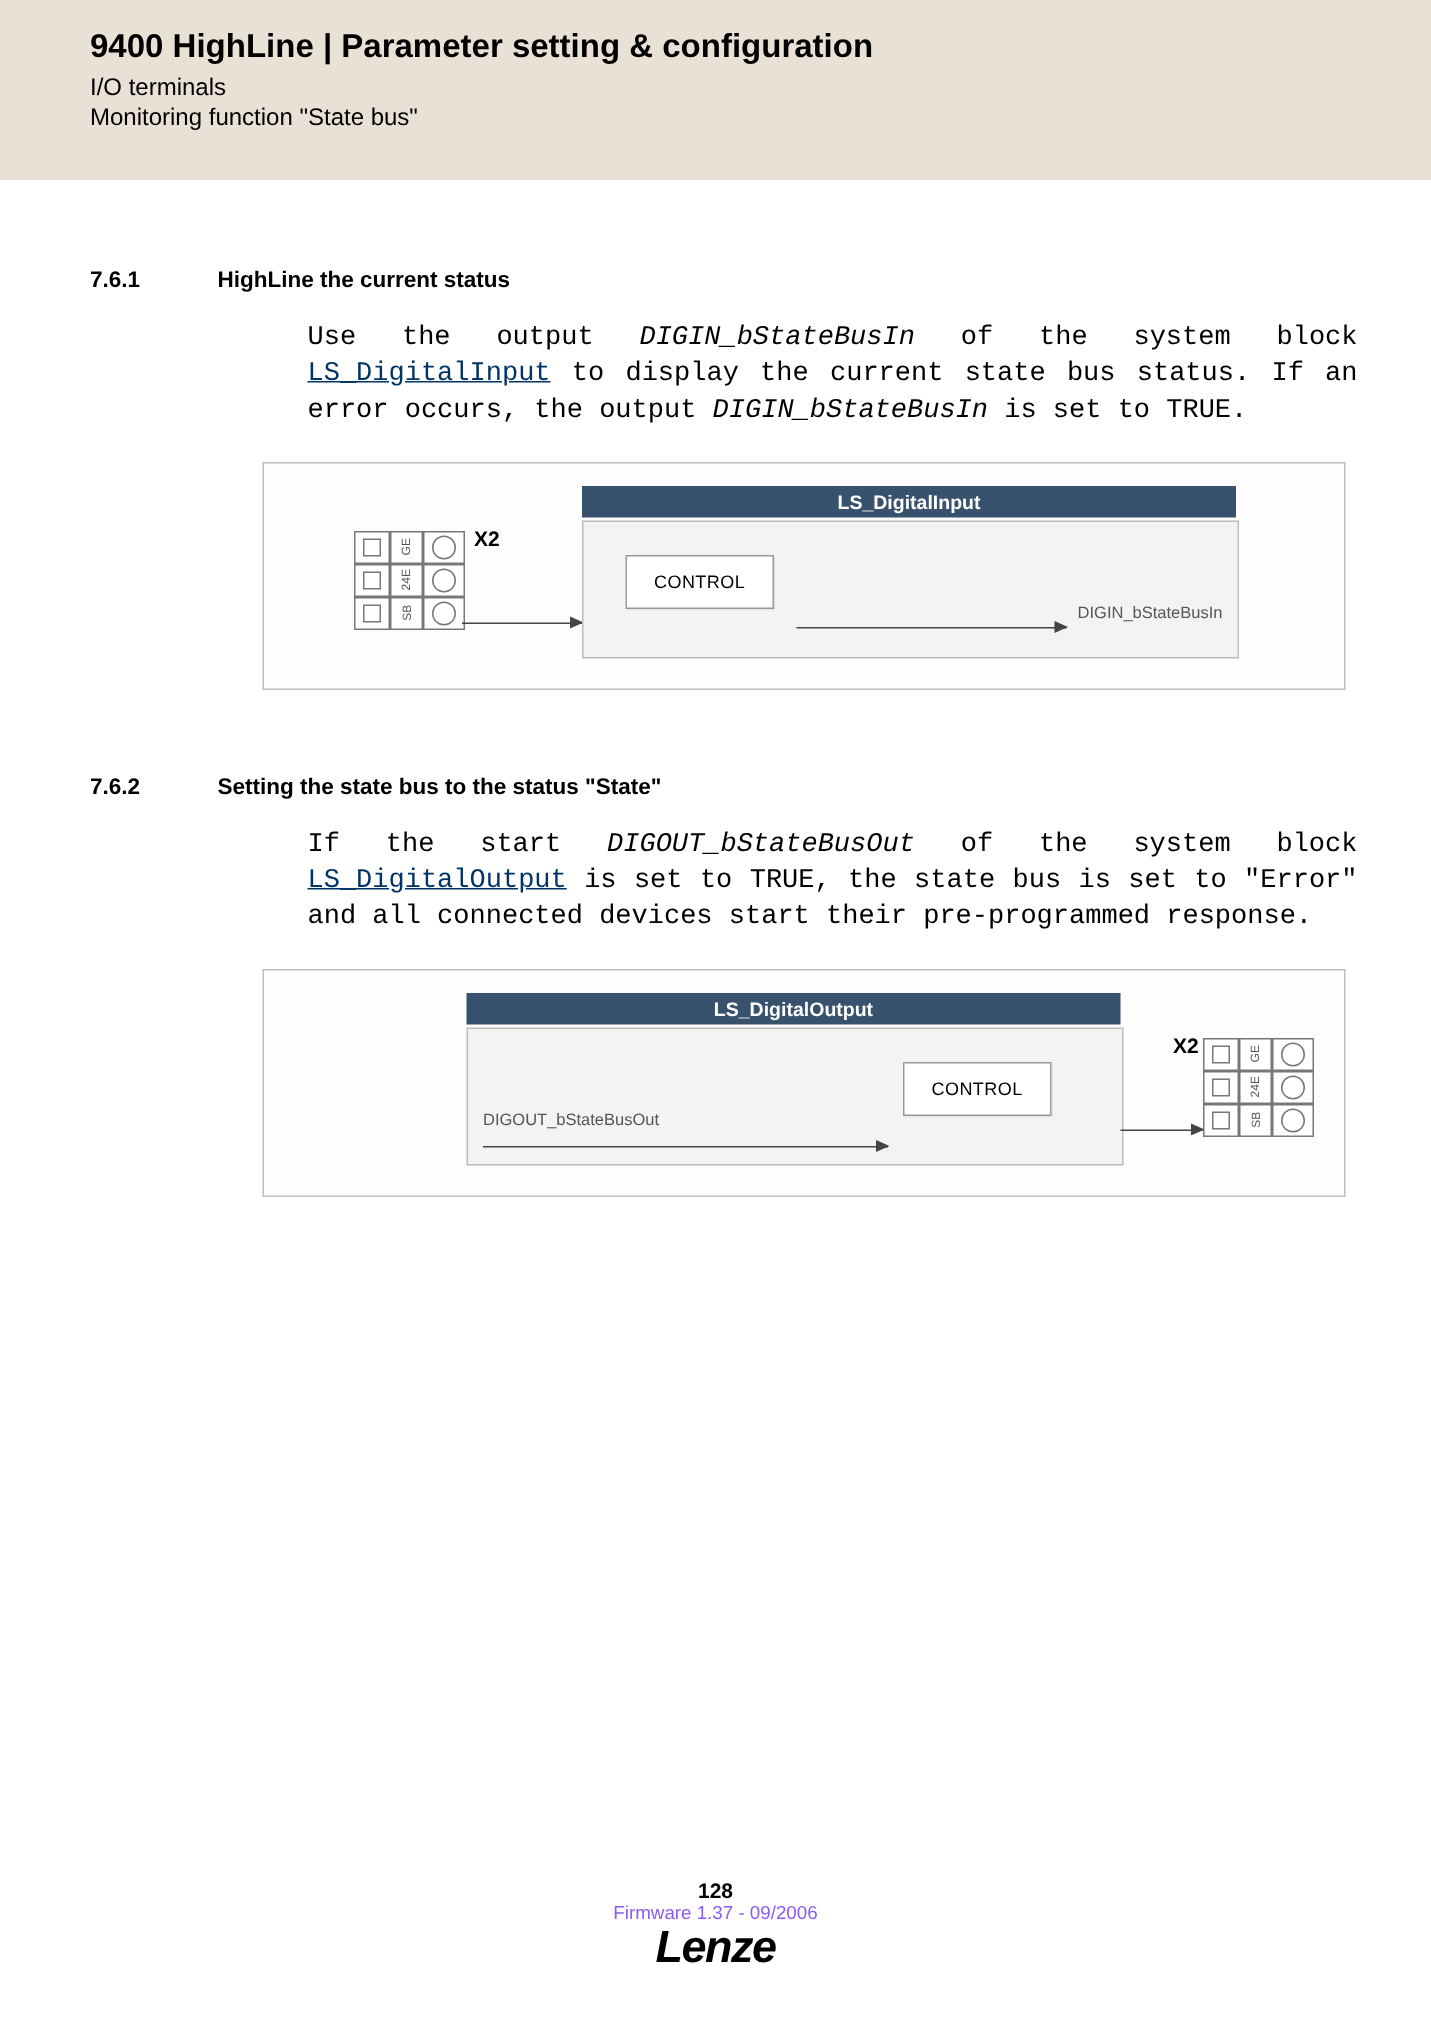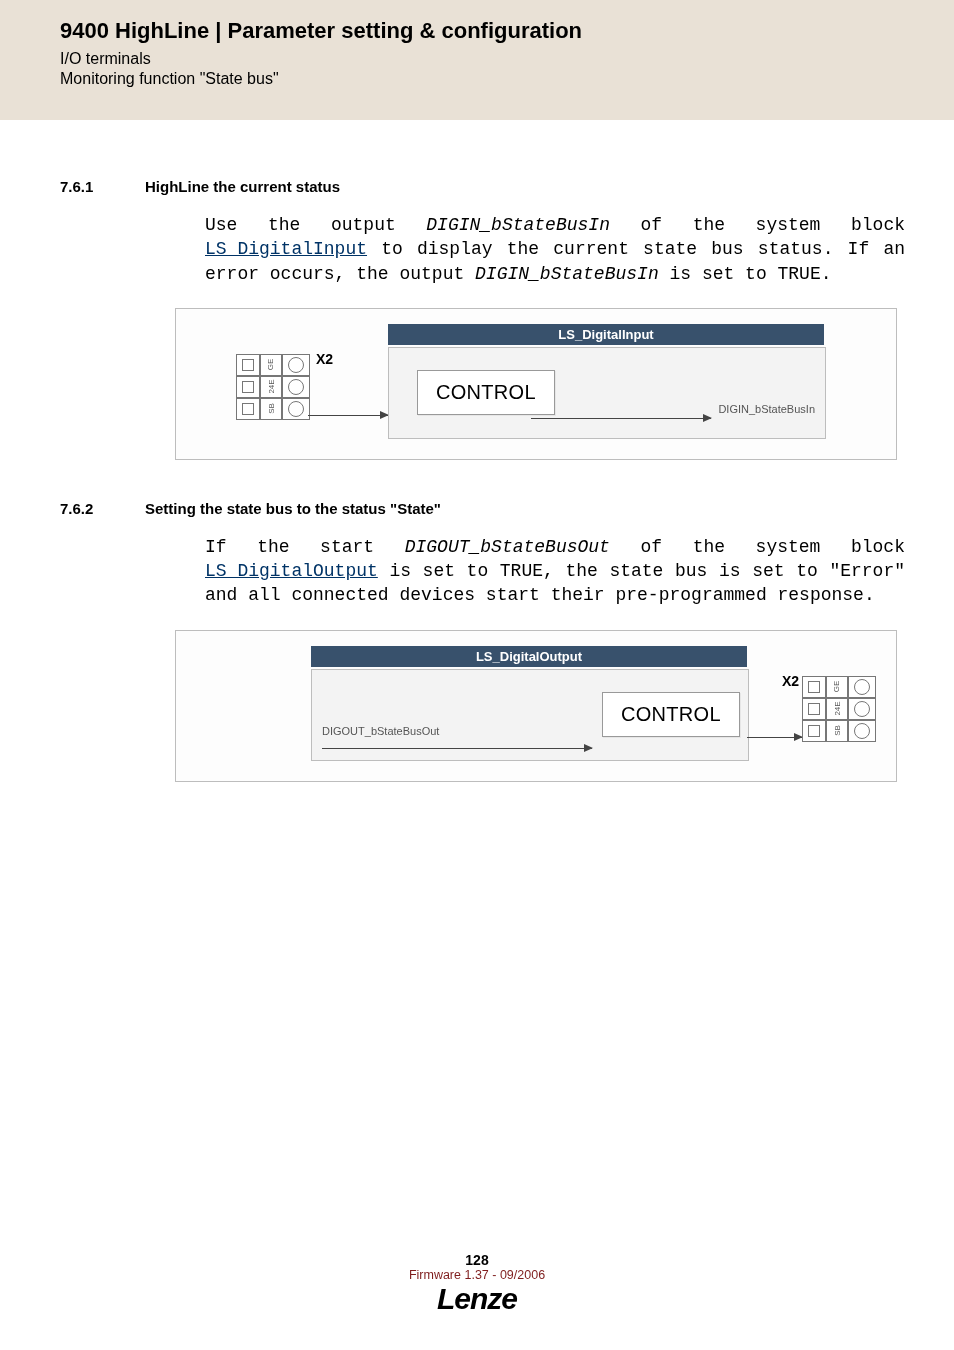--- a/index.html
+++ b/index.html
@@ -139,21 +139,21 @@
   .block-body {
     position: absolute;
     background: #f3f3f3;
     border: 1px solid #bdbdbd;
   }
   .ctrl-box {
     position: absolute;
     border: 1px solid #999;
     background: #fff;
     padding: 10px 18px;
-    font-size: 20px;
+    font-size: 12px;
     letter-spacing: 0.3px;
     box-shadow: 1px 1px 0 rgba(0,0,0,0.05);
   }
   .port-label {
     position: absolute;
     font-size: 11px;
     color: #555;
   }
 
   .arrow {
@@ -180,21 +180,21 @@
     align-items: center;
     justify-content: space-between;
     flex-direction: column;
   }
   .page-no {
     font-weight: 700;
     font-size: 14px;
   }
   .fw {
     font-size: 12.5px;
-    color: #7f1d1d;
+    color: #8b5cf6;
   }
   .logo {
     font-family: Arial, sans-serif;
     font-weight: 900;
     font-size: 30px;
     font-style: italic;
     letter-spacing: -1px;
   }
 </style>
 </head>
@@ -246,21 +246,21 @@
     <div class="arrow" style="left:132px; top:106px; width:80px;"></div>
 
     <div class="block-title" style="left:212px; top:15px; width:436px;">LS_DigitalInput</div>
     <div class="block-body" style="left:212px; top:38px; width:436px; height:90px;">
       <div class="ctrl-box" style="left:28px; top:22px;">CONTROL</div>
       <div class="port-label" style="right:10px; top:55px;">DIGIN_bStateBusIn</div>
       <div class="arrow" style="left:142px; top:70px; width:180px;"></div>
     </div>
   </div>
 
-  <div class="section-row" style="margin-top:40px;">
+  <div class="section-row" style="margin-top:56px;">
     <div class="sec-num">7.6.2</div>
     <div class="sec-title">Setting the state bus to the status "State"</div>
   </div>
   <p class="body-p">
     <span>If the start </span><em>DIGOUT_bStateBusOut</em><span> of the system block </span><span class="link">LS_DigitalOutput</span><span> is set to TRUE, the state bus is set to "Error" and all connected devices start their pre-programmed response.</span>
   </p>
 
   <div class="diagram-frame">
 
     <div class="block-title" style="left:135px; top:15px; width:436px;">LS_DigitalOutput</div>

